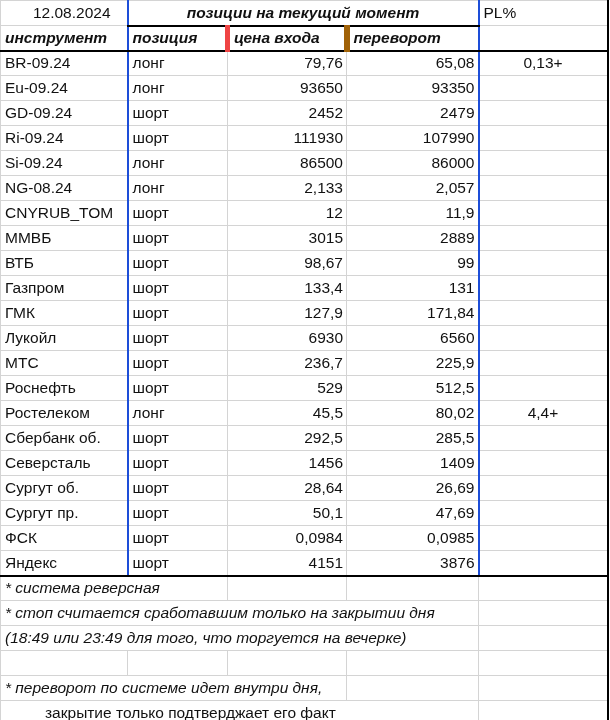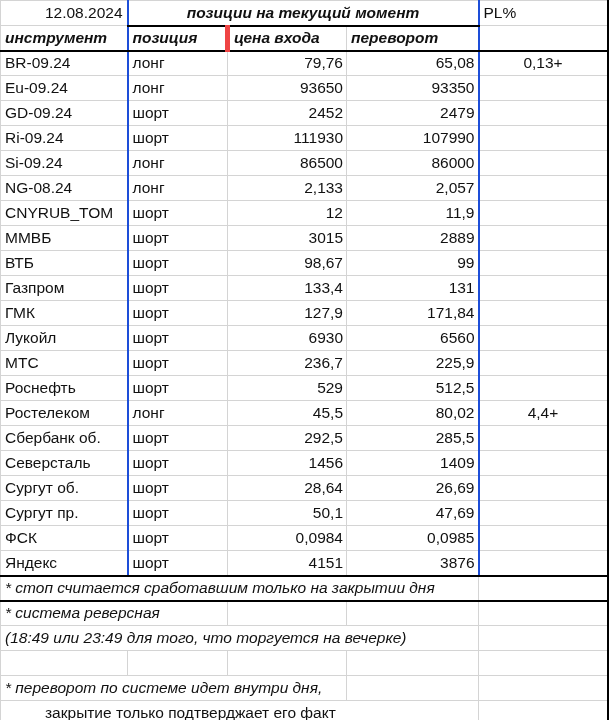--- a/index.html
+++ b/index.html
@@ -27,29 +27,29 @@
 <table>
   <colgroup>
         <col class="c1">
         <col class="c2">
         <col class="c3">
         <col class="c4">
         <col class="c5">
       </colgroup>
   <tbody>
     <tr class="r">
-      <td class="num" style="padding-right:4px;text-align:right;">12.08.2024</td>
+      <td class="num" style="padding-right:16px;text-align:right;">12.08.2024</td>
       <td colspan="3" class="bi center bl bb">позиции на текущий момент</td>
       <td class="b bl br">PL%</td>
     </tr>
     <tr class="r">
       <td class="bi bb">инструмент</td>
       <td class="bi bb bl">позиция</td>
       <td class="bi bb" style="border-left:5px solid #ef4444;">цена входа</td>
-      <td class="bi bb" style="border-left:1px solid #a16207;">переворот</td>
+      <td class="bi bb" style="border-left:6px solid #a16207;">переворот</td>
       <td class="bb bl br"></td>
     </tr>
   </tbody>
   <tbody id="data-body">
 
   <tr class="r">
           <td class="">BR-09.24</td>
           <td class="bl">лонг</td>
           <td class="num">79,76</td>
           <td class="num">65,08</td>
@@ -191,28 +191,28 @@
         <tr class="r">
           <td class="bb">Яндекс</td>
           <td class="bl bb">шорт</td>
           <td class="num bb">4151</td>
           <td class="num bb">3876</td>
           <td class="center bl br bb"></td>
         </tr>
       </tbody>
   <tbody>
     <tr class="r">
-      <td colspan="4" class="it">* стоп считается сработавшим только на закрытии дня</td>
-      <td class="br"></td>
-    </tr>
-    <tr class="r">
       <td colspan="2" class="it bt">* система реверсная</td>
       <td class="bt"></td>
       <td class="bt"></td>
       <td class="bt br"></td>
+    </tr>
+    <tr class="r">
+      <td colspan="4" class="it">* стоп считается сработавшим только на закрытии дня</td>
+      <td class="br"></td>
     </tr>
     <tr class="r">
       <td colspan="4" class="it"> (18:49 или 23:49 для того, что торгуется на вечерке)</td>
       <td class="br"></td>
     </tr>
     <tr class="r">
       <td></td>
       <td></td>
       <td></td>
       <td></td>

